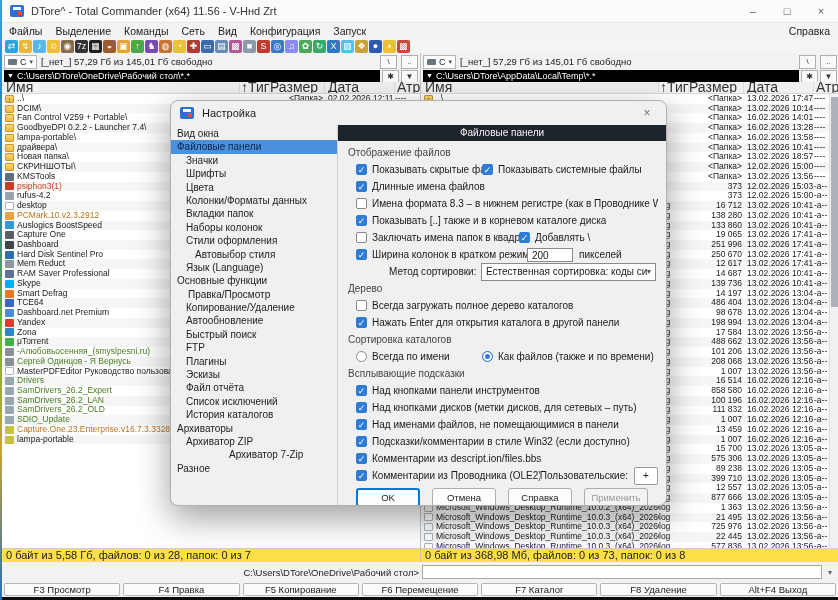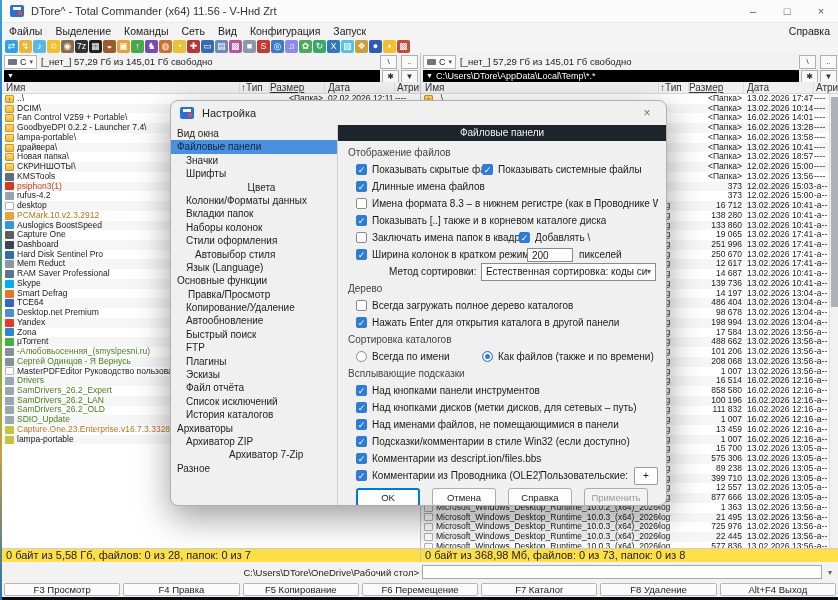--- a/index.html
+++ b/index.html
@@ -35,21 +35,21 @@
   .drivesel{display:flex;align-items:center;gap:3px;border:1px solid #b5b5b5;background:#fff;
     height:12px;padding:0 3px;font-size:9px;color:#222;}
   .dsk{width:9px;height:6px;background:#6b7680;border-radius:1px;}
   .dinfo{flex:1;white-space:nowrap;overflow:hidden;color:#222;}
   .pbtn{width:15px;height:12px;border:1px solid #b0b0b0;background:#f9f9f9;font-size:8px;
     text-align:center;line-height:11px;color:#333;flex:none;}
   .pathrow{height:12px;display:flex;align-items:stretch;gap:2px;padding:0 2px;}
   .pathbar{flex:1;background:#000;color:#fff;font-size:9px;line-height:12px;display:flex;
     align-items:center;padding:0 3px;gap:3px;overflow:hidden;white-space:nowrap;}
   .parrow{color:#fff;font-size:7px;}
-  .colheader{height:11px;display:flex;font-size:10px;color:#333;background:#f0f0f0;
+  .colheader{height:11px;display:flex;font-size:14px;color:#333;background:#f0f0f0;
     border-bottom:1px solid #d8d8d8;align-items:center;padding-left:3px;}
   .colheader span{border-right:1px solid #dcdcdc;height:100%;line-height:11px;box-sizing:border-box;flex:none;overflow:hidden;}
   .ch-name{flex:1 1 auto !important;padding-left:1px;}
   .ch-type{width:30px;padding-left:1px;}
   .ch-size{width:55px;text-align:left;padding-right:8px;text-decoration:underline;}
   .ch-date{width:70px;padding-left:3px;}
   .ch-attr{width:25px;padding-left:2px;border-right:none !important;}
   .filelist{flex:1;background:#fff;overflow:hidden;position:relative;}
   .frow{display:flex;height:9.745px;line-height:9.8px;font-size:8.5px;align-items:center;
     padding-left:3px;flex:none;color:#1a1a1a;}
@@ -186,20 +186,21 @@
           <span>C</span>
           <span style="font-size:7px;color:#555">▾</span>
         </span>
         <span class="dinfo">[_нет_] 57,29 Гб из 145,01 Гб свободно</span>
         <span class="pbtn">\</span>
         <span class="pbtn">..</span>
       </div>
       <div class="pathrow">
         <span class="pathbar">
           <span class="parrow">▼</span>
+          <span>C:\Users\DTore\OneDrive\Рабочий стол\*.*</span>
         </span>
         <span class="pbtn">✱</span>
         <span class="pbtn">▼</span>
       </div>
       <div class="colheader">
         <span class="ch-name">Имя</span>
         <span class="ch-type">↑Тип</span>
         <span class="ch-size">Размер</span>
         <span class="ch-date">Дата</span>
         <span class="ch-attr">Атрибуты</span>
@@ -376,21 +377,21 @@
           <div class="frow alt">
             <span class="ficon app" style="background: rgb(59, 100, 192);"></span>
             <span class="fname">TCE64</span>
             <span class="ftype"></span>
             <span class="fsize"></span>
             <span class="fdate"></span>
             <span class="fattr"></span>
           </div>
           <div class="frow">
             <span class="ficon app" style="background: rgb(74, 143, 208);"></span>
-            <span class="fname">Desktop.net Premium</span>
+            <span class="fname">Dashboard.net Premium</span>
             <span class="ftype"></span>
             <span class="fsize"></span>
             <span class="fdate"></span>
             <span class="fattr"></span>
           </div>
           <div class="frow alt">
             <span class="ficon app" style="background: rgb(224, 59, 47);"></span>
             <span class="fname">Yandex</span>
             <span class="ftype"></span>
             <span class="fsize"></span>
@@ -931,21 +932,21 @@
       <span class="tcicon"></span>
       <span class="ttl2">Настройка</span>
       <span class="dclose">×</span>
     </div>
     <div class="dbody">
       <div class="dtree" id="dlg-tree">
           <div class="titem" style="padding-left: 6px;">Вид окна</div>
           <div class="titem sel" style="padding-left: 6px;">Файловые панели</div>
           <div class="titem" style="padding-left: 15px;">Значки</div>
           <div class="titem" style="padding-left: 15px;">Шрифты</div>
-          <div class="titem" style="padding-left: 15px; text-align: center;">Цвета</div>
+          <div class="titem" style="padding-left: 15px;">Цвета</div>
           <div class="titem" style="padding-left: 15px;">Колонки/Форматы данных</div>
           <div class="titem" style="padding-left: 15px;">Вкладки папок</div>
           <div class="titem" style="padding-left: 15px;">Наборы колонок</div>
           <div class="titem" style="padding-left: 15px;">Стили оформления</div>
           <div class="titem" style="padding-left: 24px;">Автовыбор стиля</div>
           <div class="titem" style="padding-left: 15px;">Язык (Language)</div>
           <div class="titem" style="padding-left: 6px;">Основные функции</div>
           <div class="titem" style="padding-left: 17px;">Правка/Просмотр</div>
           <div class="titem" style="padding-left: 15px;">Копирование/Удаление</div>
           <div class="titem" style="padding-left: 15px;">Автообновление</div>

